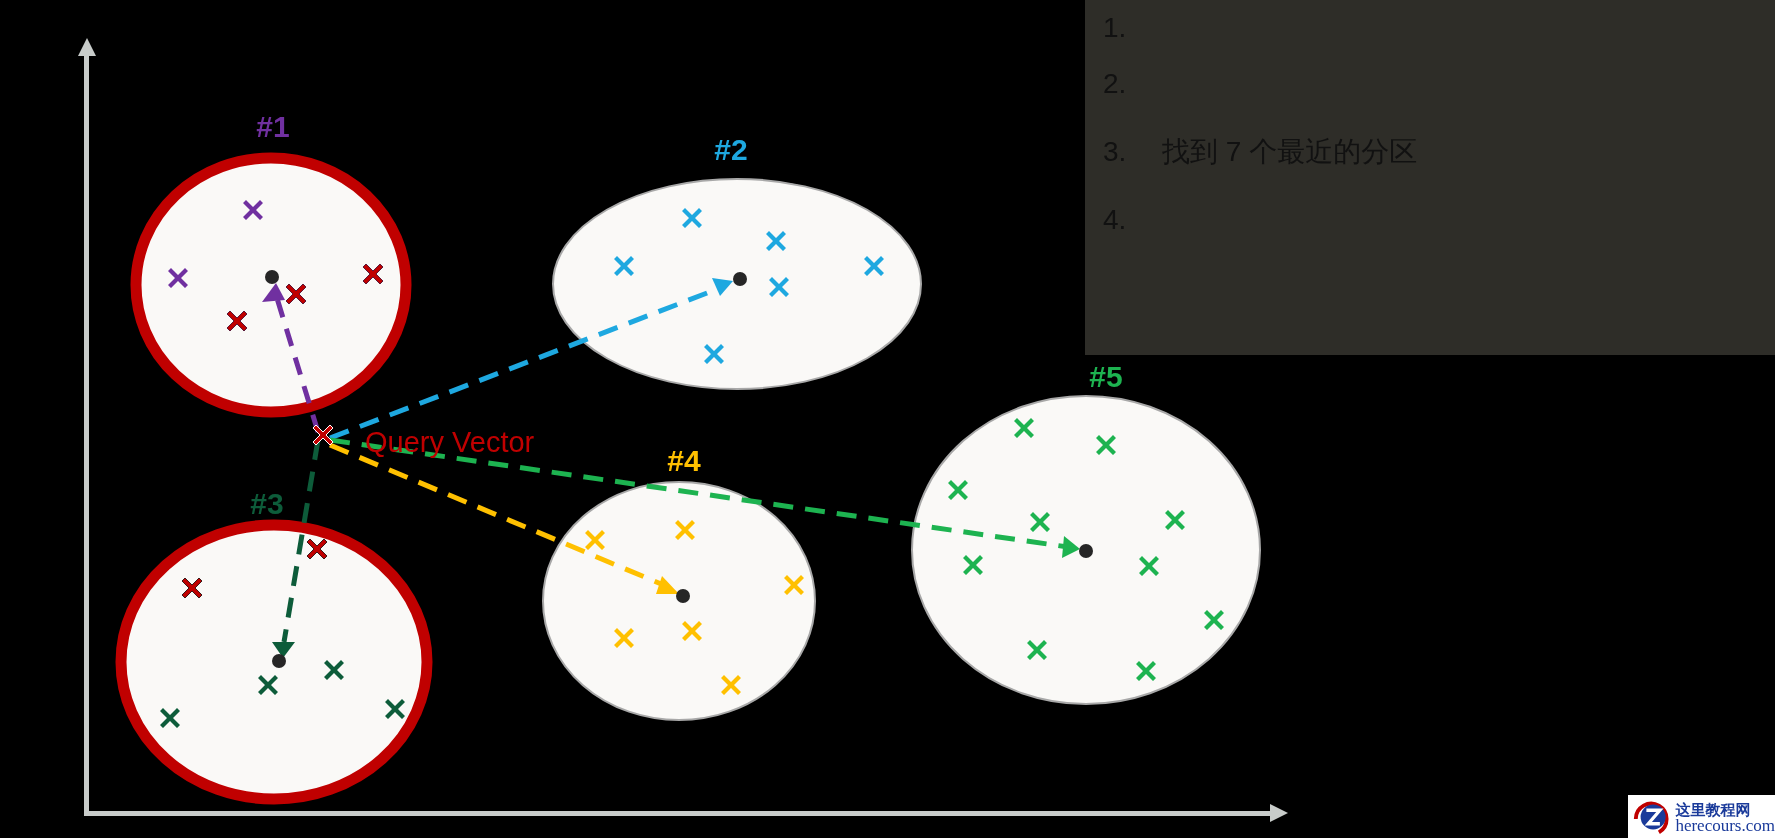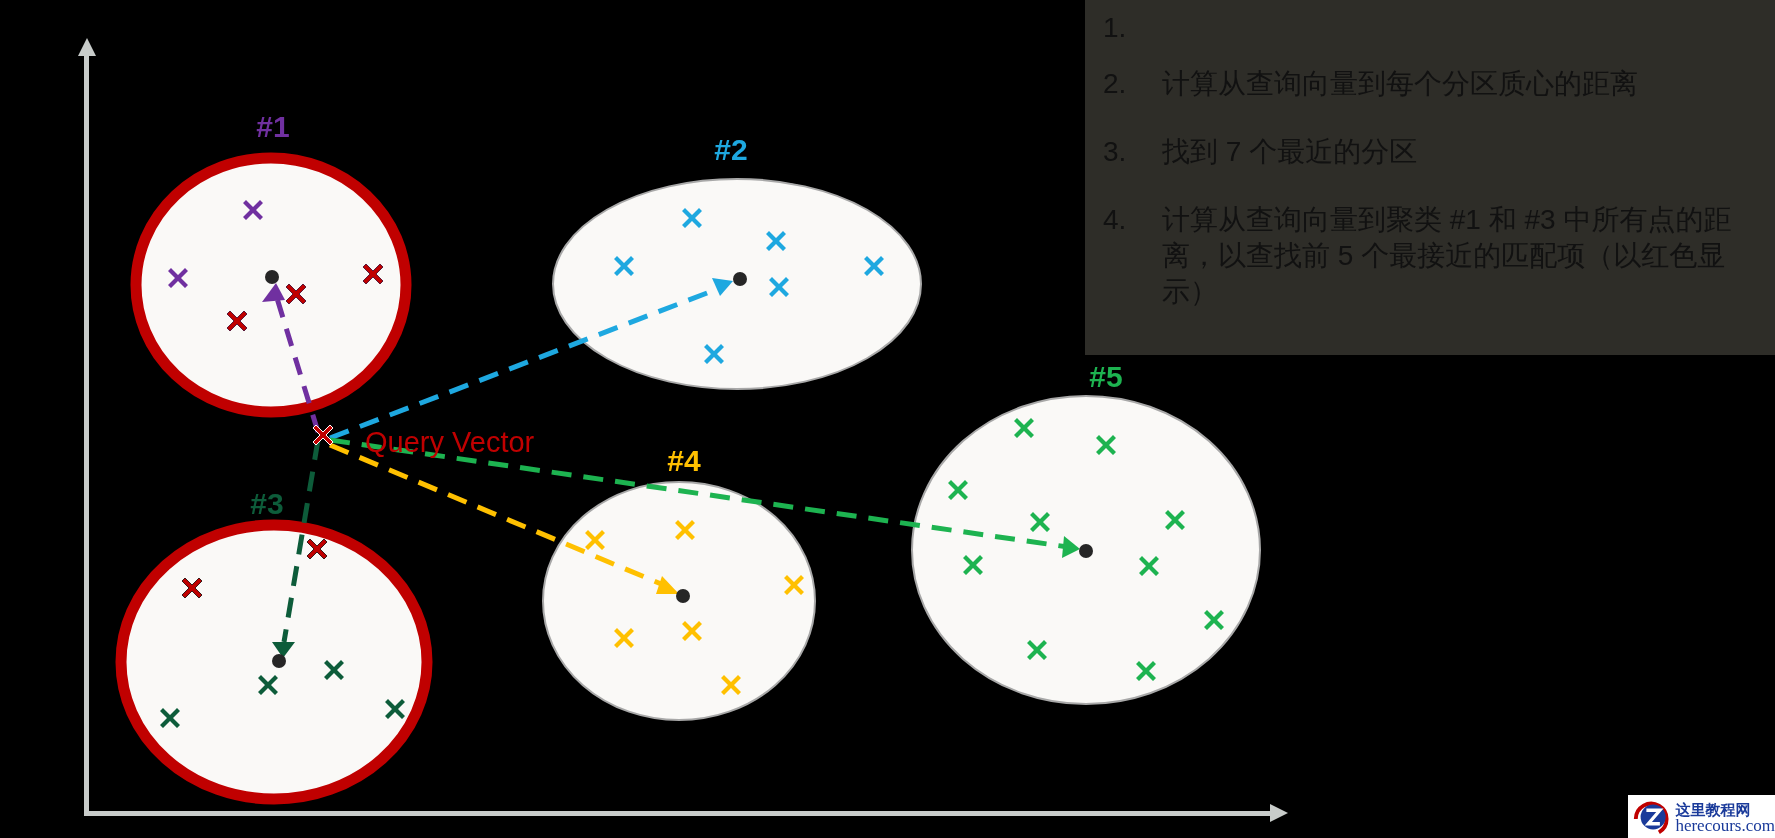--- a/index.html
+++ b/index.html
@@ -139,29 +139,27 @@
     <text class="cluster-label" x="684" y="471" text-anchor="middle" fill="#ffc000">#4</text>
     <text class="cluster-label" x="1106" y="387" text-anchor="middle" fill="#1db350">#5</text>
   </svg>
 
   <div class="steps-panel">
     <div class="step step-1">
       <span class="num">1.</span>
     </div>
     <div class="step step-2">
       <span class="num">2.</span>
-      <span class="txt">计算从查询向量到每个分区质心的距离</span>
     </div>
     <div class="step step-3">
       <span class="num">3.</span>
       <span class="txt">找到 7 个最近的分区</span>
     </div>
     <div class="step step-4">
       <span class="num">4.</span>
-      <span class="txt">计算从查询向量到聚类 #1 和 #3 中所有点的距离，以查找前 5 个最接近的匹配项（以红色显示）</span>
     </div>
   </div>
 
   <div class="watermark">
     <svg class="wm-logo" viewBox="0 0 44 40">
       <path d="M6,22 A16,16 0 1,1 30,36" fill="none" stroke="#c00000" stroke-width="4"></path>
       <circle cx="24" cy="20" r="13" fill="#1a3a9a"></circle>
       <path d="M17,13 L31,13 L19,27 L31,27" fill="none" stroke="#ffffff" stroke-width="3.5"></path>
     </svg>
     <div class="wm-text">

